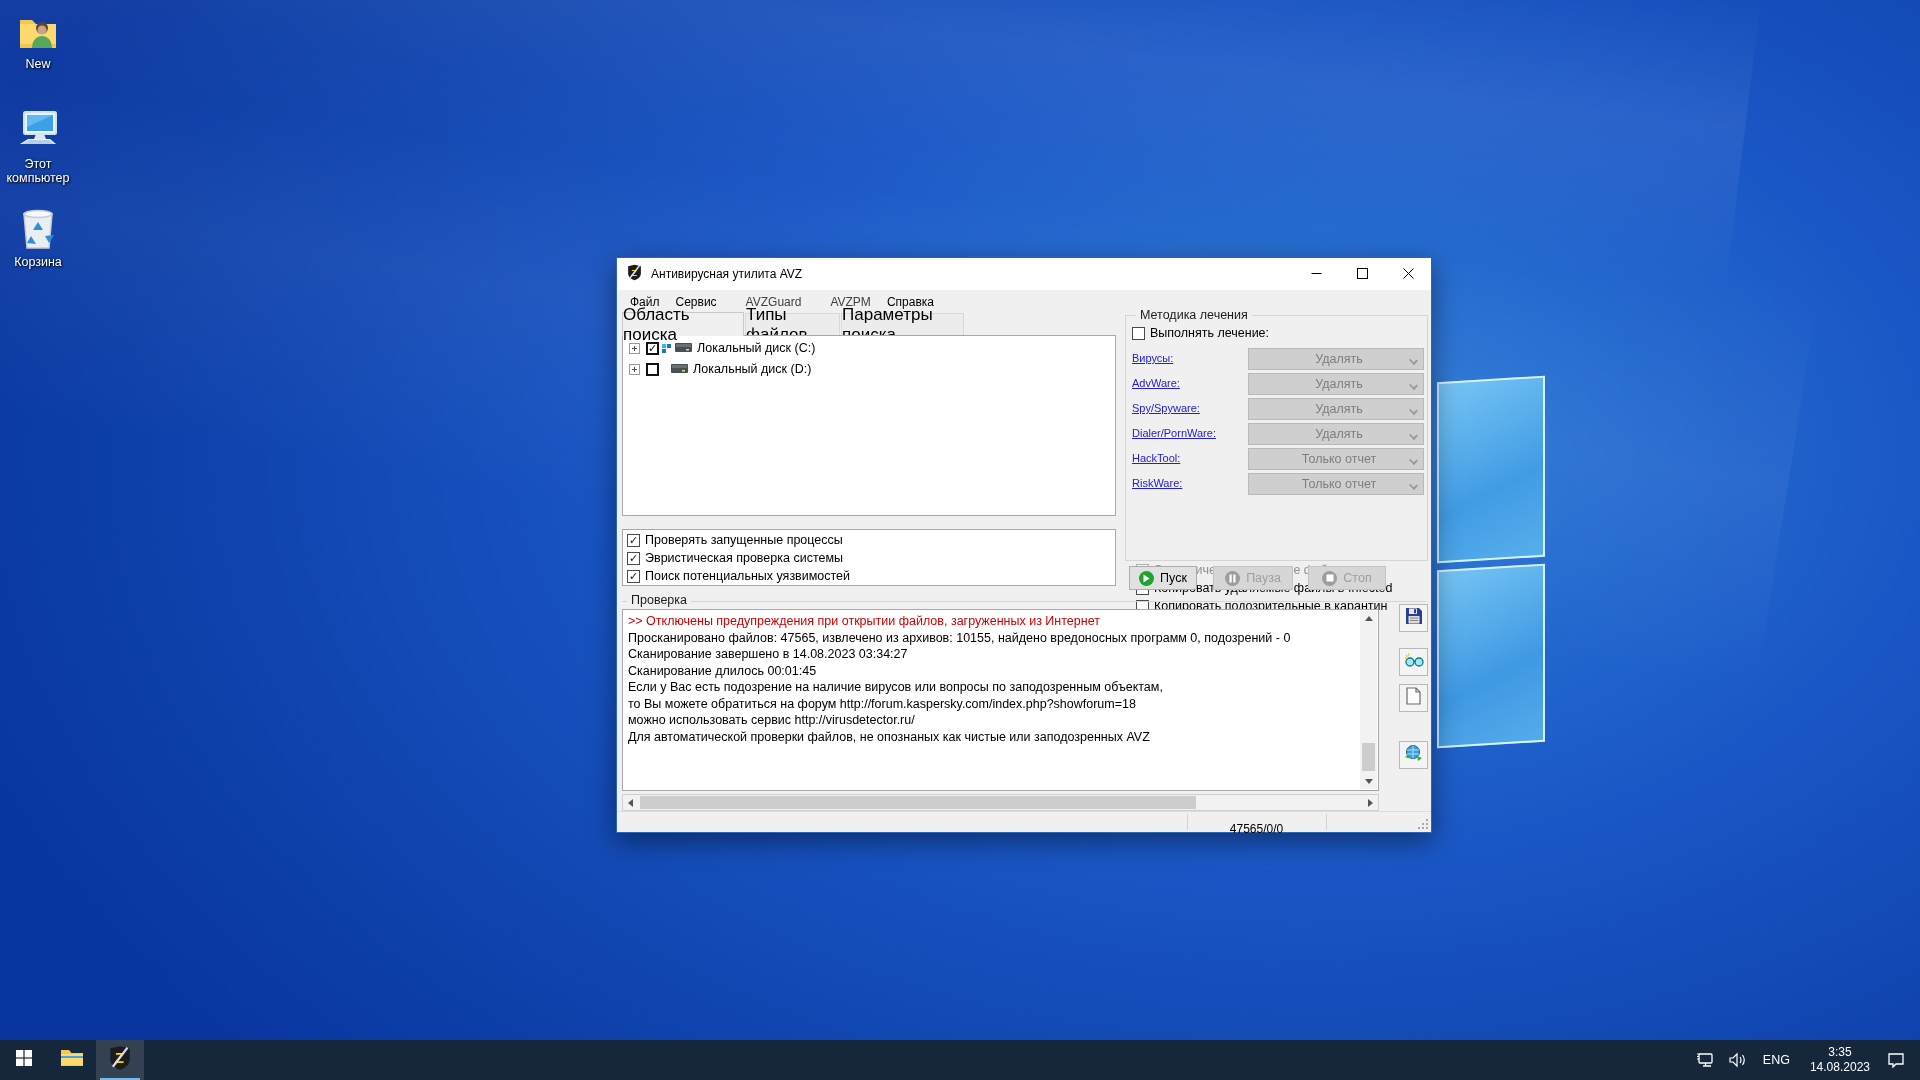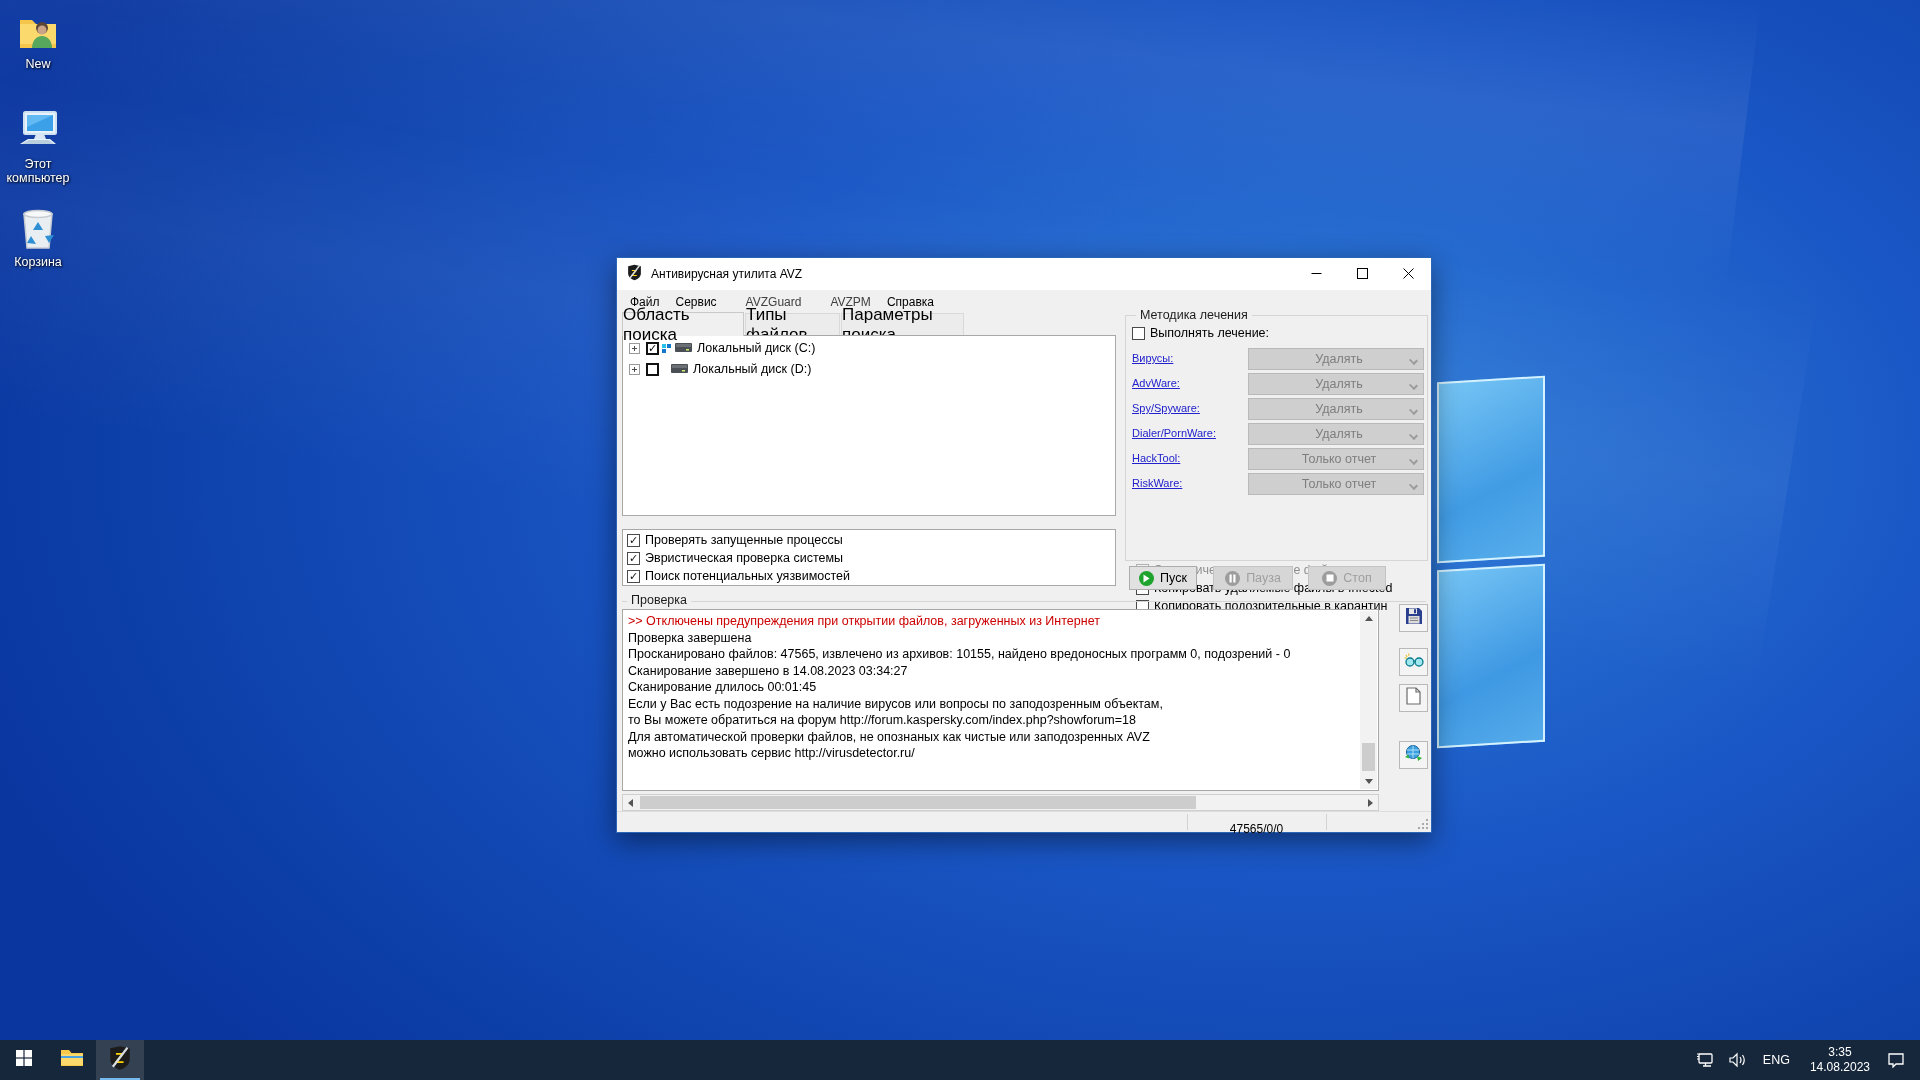--- a/index.html
+++ b/index.html
@@ -353,28 +353,27 @@
     </span>
     <span>Стоп</span>
   </div>
 
   <div class="protocol-line"></div>
   <span class="protocol-title">Проверка</span>
 
   <div class="log sunken">
     <div class="log-lines">
       <div class="log-line warn">&gt;&gt; Отключены предупреждения при открытии файлов, загруженных из Интернет</div>
-      <div class="log-line">Проверка завершена</div>
       <div class="log-line">Просканировано файлов: 47565, извлечено из архивов: 10155, найдено вредоносных программ 0, подозрений - 0</div>
       <div class="log-line">Сканирование завершено в 14.08.2023 03:34:27</div>
       <div class="log-line">Сканирование длилось 00:01:45</div>
       <div class="log-line">Если у Вас есть подозрение на наличие вирусов или вопросы по заподозренным объектам,</div>
       <div class="log-line">то Вы можете обратиться на форум http://forum.kaspersky.com/index.php?showforum=18</div>
+      <div class="log-line">можно использовать сервис http://virusdetector.ru/</div>
       <div class="log-line">Для автоматической проверки файлов, не опознаных как чистые или заподозренных AVZ</div>
-      <div class="log-line">можно использовать сервис http://virusdetector.ru/</div>
     </div>
     <div class="vscroll">
       <div class="sb-btn" style="left:0; top:0; width:17px; height:15px;">
         <span class="tri" style="border-width:0 4px 5px 4px; border-color:transparent transparent #555 transparent;"></span>
       </div>
       <div class="thumb" style="left:2px; width:13px; top:132px; height:28px;"></div>
       <div class="sb-btn" style="left:0; bottom:0; width:17px; height:15px;">
         <span class="tri" style="border-width:5px 4px 0 4px; border-color:#555 transparent transparent transparent;"></span>
       </div>
     </div>

